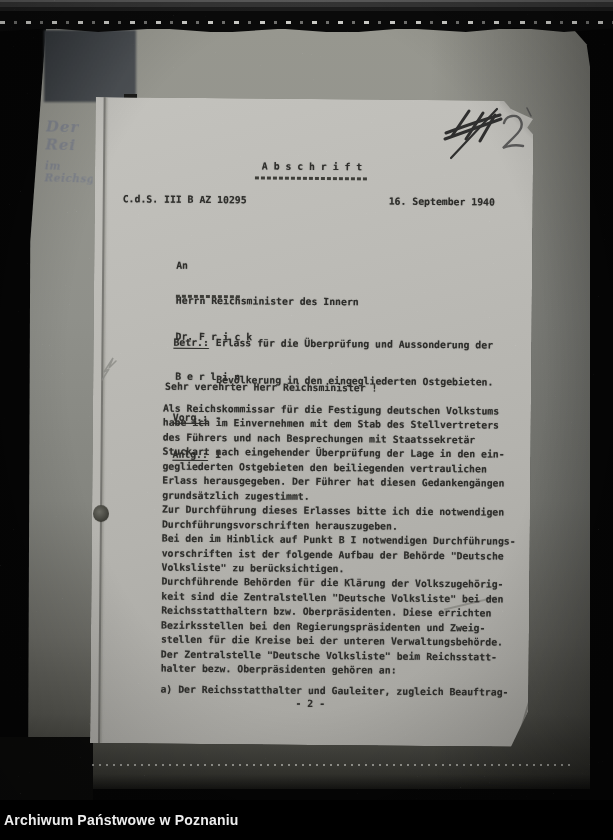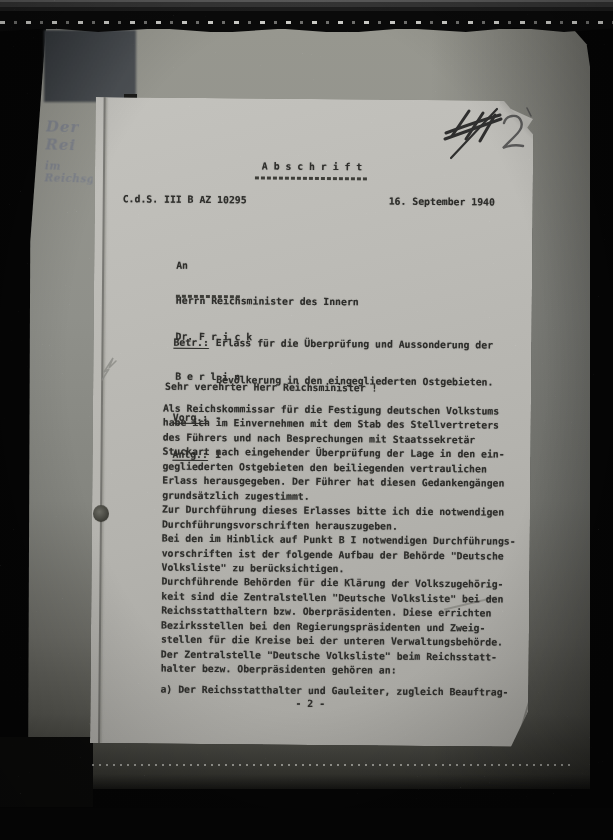--- a/index.html
+++ b/index.html
@@ -198,14 +198,17 @@
     <defs>
       <filter id="grainF" x="0" y="0" width="100%" height="100%">
         <feTurbulence type="fractalNoise" baseFrequency="0.55" numOctaves="2" seed="11" stitchTiles="stitch"></feTurbulence>
         <feColorMatrix type="matrix" values="0 0 0 0 1  0 0 0 0 1  0 0 0 0 1  1.1 1.1 1.1 0 -2.35"></feColorMatrix>
       </filter>
     </defs>
     <rect width="613" height="800" filter="url(#grainF)"></rect>
   </svg>
   <div class="vignette"></div>
 
+  <div class="footer-bar">
+    <div class="footer-label">Archiwum Państwowe w Poznaniu</div>
+  </div>
 
 </div>
 
 </body></html>

